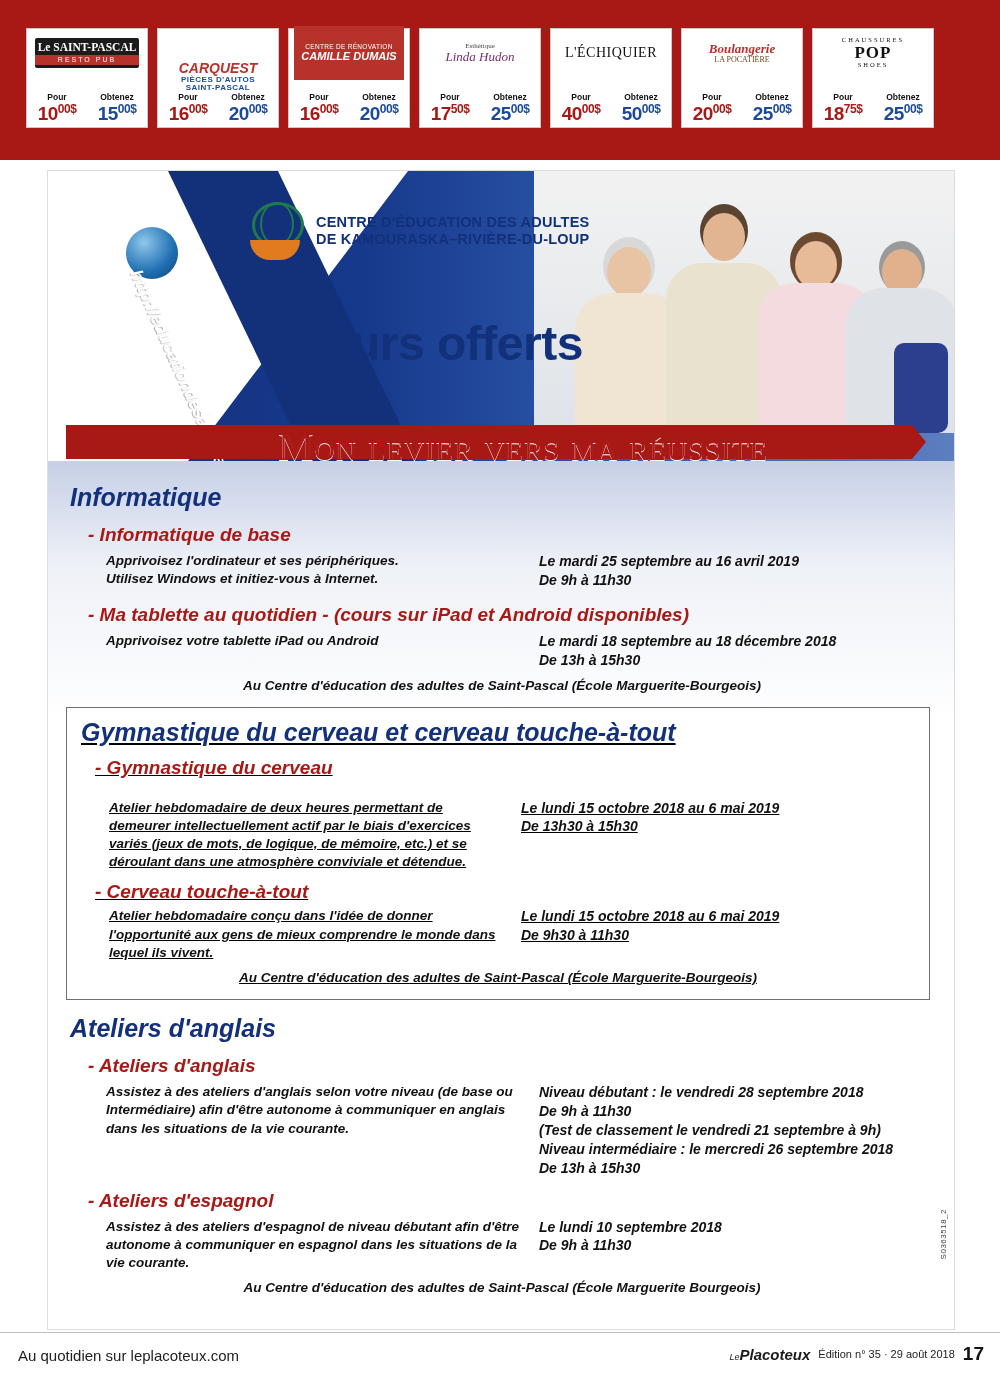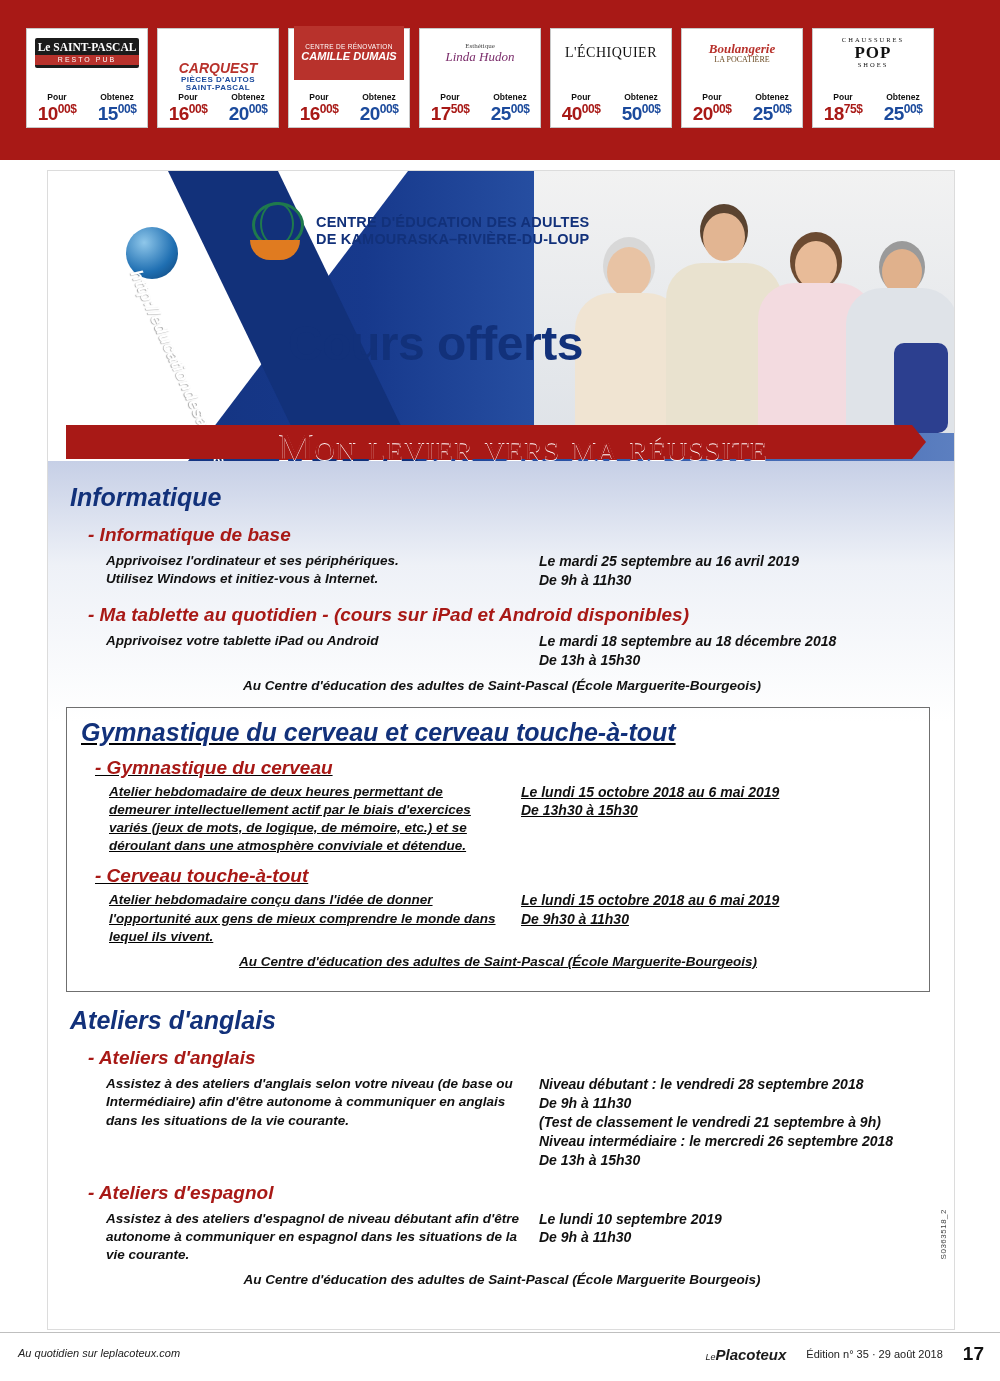--- a/index.html
+++ b/index.html
@@ -134,42 +134,42 @@
   .course-title{
     color:#a81916;font-size:19px;font-style:italic;font-weight:bold;margin:0;
   }
   .desc{
     color:#111;font-size:13.5px;font-style:italic;font-weight:bold;line-height:1.35;margin:0;
   }
   .sched{
     color:#111;font-size:14px;font-style:italic;font-weight:bold;line-height:1.35;margin:0;
   }
   .venue{
-    color:#111;font-size:13.5px;font-style:italic;font-weight:bold;text-align:center;margin:12px;
+    color:#111;font-size:13.5px;font-style:italic;font-weight:bold;text-align:center;margin:4px;
   }
   .two-col{display:flex;gap:18px;}
   .col-left{width:420px;}
   .col-right{width:420px;}
   .boxed{
     border:1px solid #6f6f6f;padding:10px 14px 10px 14px;margin:0 24px 0 18px;background:transparent;text-decoration:underline;
   }
   .footer-contact{
     text-align:center;color:#12317a;font-size:24px;font-weight:bold;font-style:italic;line-height:1.25;
   }
   .sidecode{
     position:absolute;right:6px;bottom:70px;font-size:8px;color:#444;
     writing-mode:vertical-rl;transform:rotate(180deg);letter-spacing:.5px;
   }
   
   .page-footer{
     position:absolute;left:0;bottom:0;width:1000px;height:48px;border-top:1px solid #bfbfbf;
     background:#ffffff;
   }
-  .pf-left{position:absolute;left:18px;top:14px;font-size:11px;font-style:italic;color:#222;text-align:center;}
-  .pf-right{position:absolute;right:16px;top:10px;display:flex;align-items:center;gap:20px;}
+  .pf-left{position:absolute;left:18px;top:14px;font-size:15px;color:#222;text-align:center;}
+  .pf-right{position:absolute;right:16px;top:10px;display:flex;align-items:center;gap:8px;}
   .pf-logo{font-size:15px;font-weight:bold;color:#1b1b1b;font-style:italic;}
   .pf-logo .le{font-size:9px;font-weight:normal;}
   .pf-edition{font-size:11px;color:#222;text-align:right;}
   .pf-page{font-size:19px;font-weight:bold;color:#111;}
 </style>
 </head>
 <body>
 
 <div class="coupon-strip">
   <div class="coupon-row">
@@ -348,21 +348,21 @@
       </div>
 
       <p class="venue" style="margin-top:8px;padding-right:20px;">Au Centre d'éducation des adultes de Saint-Pascal (École Marguerite-Bourgeois)</p>
     </div>
 
     <div class="boxed" style="margin-top:14px;">
       <h2 class="section">Gymnastique du cerveau et cerveau touche-à-tout</h2>
 
       <div style="margin:10px 0 0 14px;">
         <p class="course-title">- Gymnastique du cerveau</p>
-        <div class="two-col" style="margin-top:4px;">
+        <div class="two-col" style="margin-top:20px;">
           <div class="col-left" style="padding-left:14px;">
             <p class="desc">Atelier hebdomadaire de deux heures permettant de demeurer intellectuellement actif par le biais d'exercices variés (jeux de mots, de logique, de mémoire, etc.) et se déroulant dans une atmosphère conviviale et détendue.</p>
           </div>
           <div class="col-right">
             <p class="sched" style="white-space:pre-line;">Le lundi 15 octobre 2018 au 6 mai 2019
 De 13h30 à 15h30</p>
           </div>
         </div>
       </div>
 
@@ -401,21 +401,21 @@
         </div>
       </div>
 
       <div style="margin:12px 0 0 18px;">
         <p class="course-title">- Ateliers d'espagnol</p>
         <div class="two-col" style="margin-top:6px;">
           <div class="col-left" style="padding-left:18px;">
             <p class="desc">Assistez à des ateliers d'espagnol de niveau débutant afin d'être autonome à communiquer en espagnol dans les situations de la vie courante.</p>
           </div>
           <div class="col-right">
-            <p class="sched" style="white-space:pre-line;">Le lundi 10 septembre 2019
+            <p class="sched" style="white-space:pre-line;">Le lundi 10 septembre 2018
 De 9h à 11h30</p>
           </div>
         </div>
       </div>
 
       <p class="venue" style="margin-top:8px;padding-right:20px;">Au Centre d'éducation des adultes de Saint-Pascal (École Marguerite Bourgeois)</p>
     </div>
 
 
   </div>

